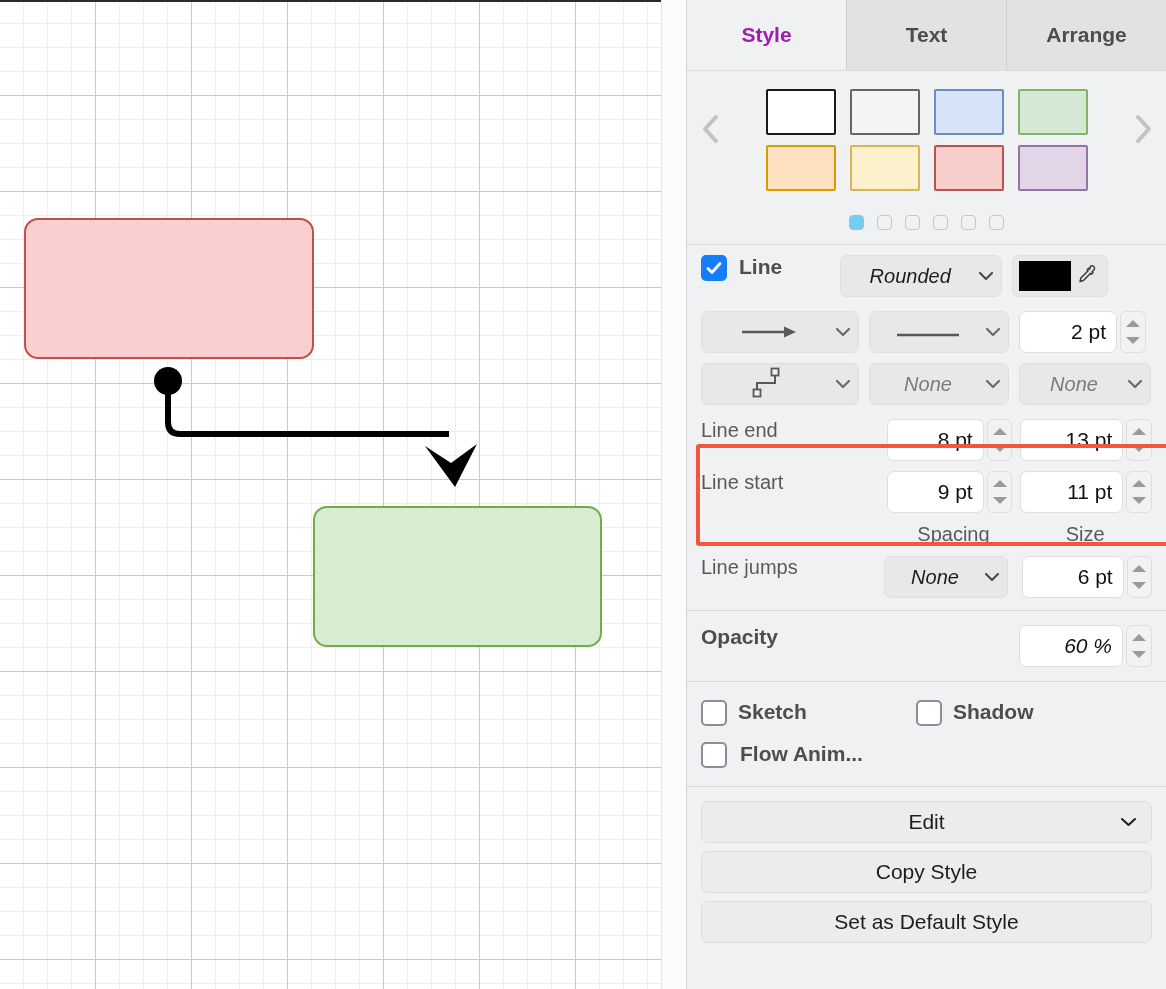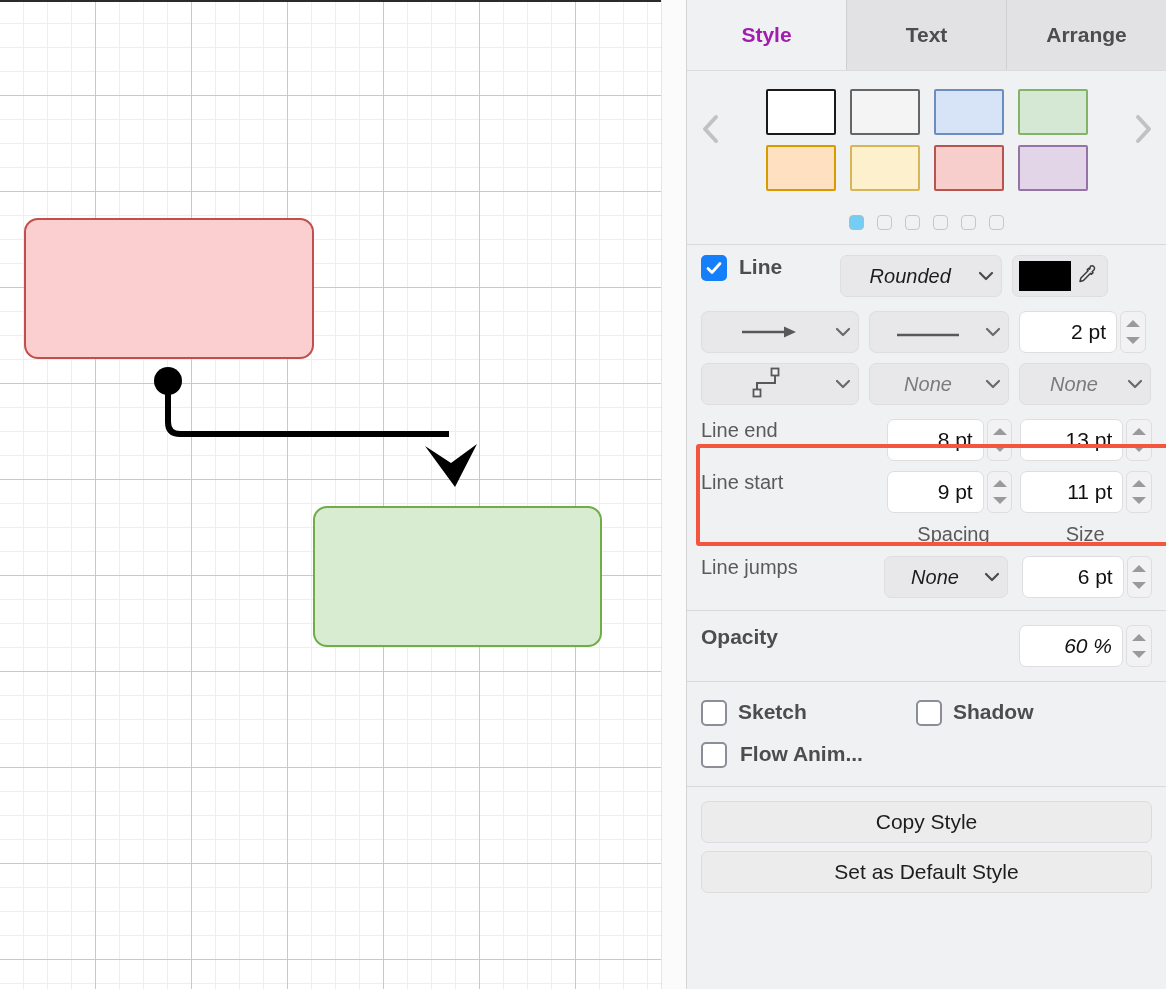--- a/index.html
+++ b/index.html
@@ -426,20 +426,28 @@
     <div class="row">
       <div class="cbx"></div>
       <span class="label-bold" style="margin-left:13px;">Flow Anim...</span>
     </div>
   </div>
 
   <div class="divider"></div>
 
   <div class="section" style="padding-top:14px;">
     <div class="btn">
+      <span>Edit</span>
+      <span style="position:absolute;right:14px;display:flex;">
+        <svg width="17" height="10" viewBox="0 0 17 10">
+            <polyline points="2,2 8.5,8 15,2" fill="none" stroke="#1d1d1f" stroke-width="2" stroke-linecap="round" stroke-linejoin="round"></polyline>
+          </svg>
+      </span>
+    </div>
+    <div class="btn">
       <span>Copy Style</span>
     </div>
     <div class="btn">
       <span>Set as Default Style</span>
     </div>
   </div>
 </div>
 
 <div id="annot-wrap">
   <div id="annot"></div>

